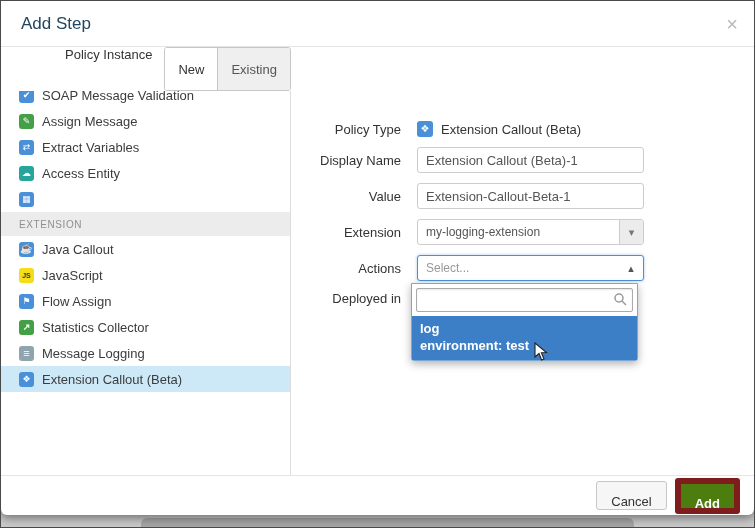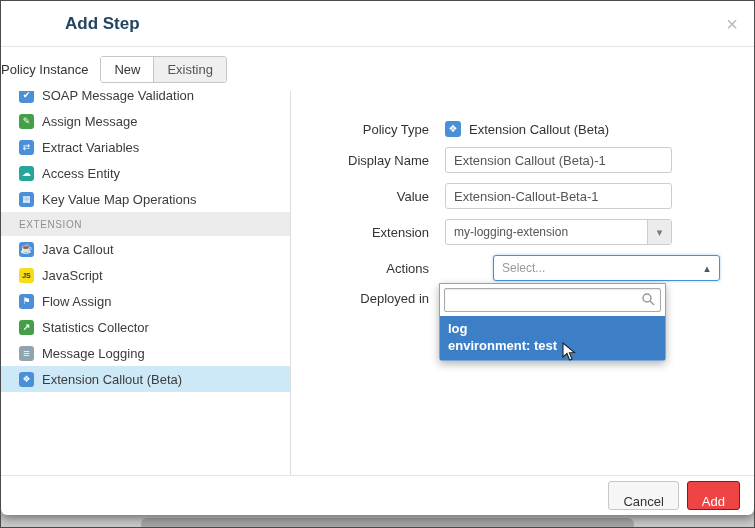--- a/index.html
+++ b/index.html
@@ -18,33 +18,33 @@
   .modal {
     position:absolute; top:0; left:0; right:0; height:514px;
     background:#fff; border-radius:0 0 6px 6px;
     box-shadow:0 3px 10px rgba(0,0,0,.45);
     display:flex; flex-direction:column;
   }
 
   
   .modal-header{ height:46px; flex:0 0 46px; border-bottom:1px solid #e5e5e5;
     display:flex; align-items:center; padding:0 16px 0 20px; }
-  .modal-title{ font-size:17px; font-weight:700; color:#24455f;margin-left:44px; }
+  .modal-title{ font-size:17px; font-weight:400; color:#24455f; }
   .close-x{ margin-left:auto; font-size:20px; color:#b9b9b9; cursor:pointer; line-height:1; }
 
   
-  .pi-row{ height:44px; flex:0 0 44px; display:flex; align-items:center; }
+  .pi-row{ height:44px; flex:0 0 44px; display:flex; padding-left:64px; }
   .pi-label{ font-size:13px; color:#333; margin-right:12px; }
   .segmented{ display:inline-flex; border:1px solid #c6c6c6; border-radius:3px; overflow:hidden; }
   .seg{ font-family:inherit; font-size:13px; padding:5px 13px; border:none; cursor:pointer; }
   .seg.active{ background:#fff; color:#333; }
   .seg.inactive{ background:#efefef; color:#555; border-left:1px solid #c6c6c6; }
 
   
-  .modal-body{ flex:1; display:flex; min-height:0;gap:28px; }
+  .modal-body{ flex:1; display:flex; min-height:0; }
   .sidebar{ width:290px; flex:0 0 290px; border-right:1px solid #ddd; overflow:hidden; }
   .sidebar-list{ margin-top:-9px; }
   .side-item{ height:26px; display:flex; align-items:center; gap:8px; padding-left:18px;
     font-size:13px; color:#3c3c3c; cursor:pointer; }
   .side-item.selected{ background:#cde9f8; }
   .side-section{ height:24px; display:flex; align-items:center; padding-left:18px;
     background:#ececec; color:#8f8f8f; font-size:10px; letter-spacing:.6px; }
 
   .ic{ width:15px; height:15px; flex:0 0 15px; border-radius:3px;
     display:flex; align-items:center; justify-content:center; color:#fff; font-size:9px; line-height:1; }
@@ -73,21 +73,21 @@
     padding:0 8px; font-size:13px; color:#555; font-family:inherit; background:#fff; }
 
   .selectbox{ position:relative; width:227px; height:26px; border:1px solid #ccc;
     border-radius:3px; background:#fff; display:flex; align-items:center;
     font-size:12px; color:#555; cursor:pointer; }
   .selectbox .sel-text{ padding-left:8px; flex:1; white-space:nowrap; overflow:hidden; }
   .sel-btn{ width:24px; height:100%; background:#ececec; border-left:1px solid #ccc;
     border-radius:0 2px 2px 0; display:flex; align-items:center; justify-content:center; }
   .sel-btn::before{ content:"\25BE"; color:#777; font-size:11px; }
 
-  .selectbox.open{ border-color:#4a90d9; box-shadow:0 0 3px rgba(74,144,217,.5);margin-left:48px; }
+  .selectbox.open{ border-color:#4a90d9; box-shadow:0 0 3px rgba(74,144,217,.5); }
   .selectbox.open .sel-text{ color:#999; }
   .caret-up{ width:24px; display:flex; align-items:center; justify-content:center; }
   .caret-up::before{ content:"\25B4"; color:#555; font-size:11px; }
 
   
   .dd-panel{ position:absolute; top:28px; left:120px; width:227px; z-index:10;
     background:#fff; border:1px solid #7aa7d4; border-radius:0 0 3px 3px;
     box-shadow:0 3px 8px rgba(0,0,0,.3); }
   .dd-search{ padding:4px; }
   .dd-search-wrap{ position:relative; }
@@ -100,21 +100,21 @@
   .dd-opt-sub{ font-size:13px; font-weight:600; line-height:17px; }
   .cursor-icon{ position:absolute; right:88px; bottom:-6px; }
 
   
   .modal-footer{ height:40px; flex:0 0 40px; border-top:1px solid #e5e5e5;
     display:flex; align-items:center; justify-content:flex-end; gap:8px; padding:0 14px;
     border-radius:0 0 6px 6px; }
   .btn{ font-family:inherit; font-size:13px; height:29px; padding:12px 14px;
     border-radius:3px; cursor:pointer; }
   .btn-cancel{ background:#f6f6f6; border:1px solid #c7c7c7; color:#333; }
-  .btn-add{ background:#ef4444; border:1px solid #7f1d1d; color:#fff; font-weight:400; }
+  .btn-add{ background:#4d7c0f; border:6px solid #7f1d1d; color:#fff; font-weight:700; }
 </style>
 </head>
 <body>
 
 <div class="screen">
   <div class="bg-fragment"></div>
 
   <div class="modal">
 
     <div class="modal-header">
@@ -146,21 +146,20 @@
           <div class="side-item">
             <span class="ic ic-extract"></span>
             <span>Extract Variables</span>
           </div>
           <div class="side-item">
             <span class="ic ic-access"></span>
             <span>Access Entity</span>
           </div>
           <div class="side-item">
             <span class="ic ic-kvm"></span>
-            <span>Key Value Map Operations</span>
           </div>
 
           <div class="side-section">EXTENSION</div>
 
           <div class="side-item">
             <span class="ic ic-java"></span>
             <span>Java Callout</span>
           </div>
           <div class="side-item">
             <span class="ic ic-js"></span>

